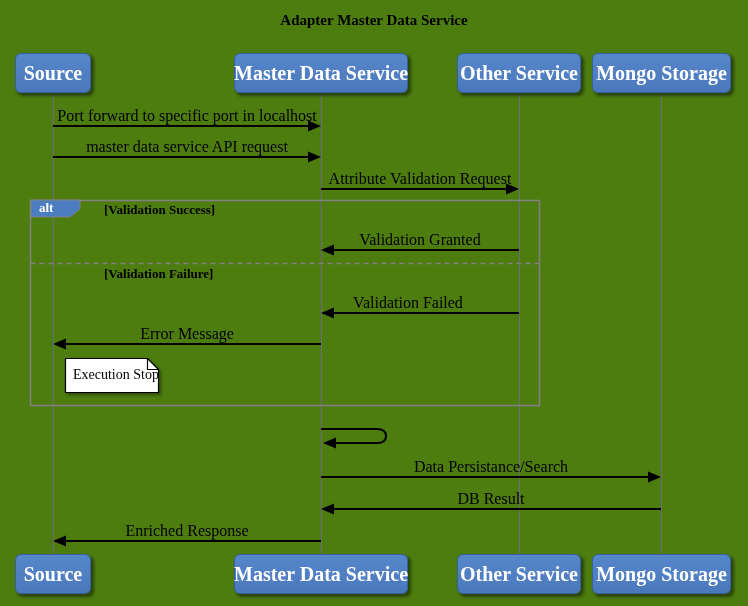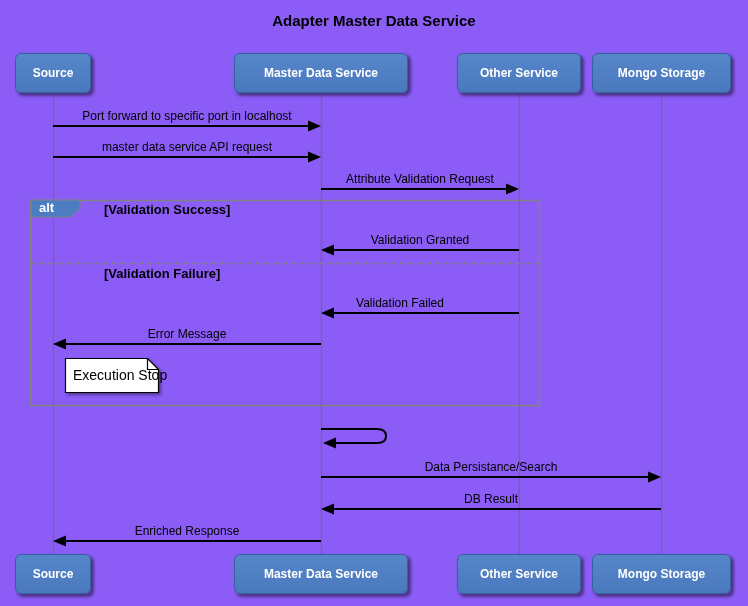--- a/index.html
+++ b/index.html
@@ -1,52 +1,52 @@
 <!DOCTYPE html>
 <html><head>
 <meta charset="utf-8">
 <style>
   html, body { margin: 0; padding: 0; background: #ffffff; }
   .canvas {
     position: relative;
     width: 748px;
     height: 606px;
-    background: #8b5cf6;
-    font-family: Liberation Sans, sans-serif;
+    background: #4d7c0f;
+    font-family: Liberation Serif, serif;
     overflow: hidden;
   }
   .layer { position: absolute; left: 0; top: 0; }
   .title {
     position: absolute;
     left: 0; top: 12px;
     width: 748px;
     text-align: center;
     font-size: 15px;
     font-weight: bold;
     color: #000000;
   }
   .participant {
     position: absolute;
     height: 40px;
     background: linear-gradient(#5687ca, #4a78bc);
     border: 1px solid #35619e;
     border-radius: 6px;
     box-shadow: 2.5px 2.5px 3px rgba(0,0,0,0.45);
     color: #ffffff;
-    font-size: 12px;
+    font-size: 20px;
     font-weight: bold;
     display: flex;
     align-items: center;
     justify-content: center;
     box-sizing: border-box;
     white-space: nowrap;
   }
   .msg-label {
     position: absolute;
-    font-size: 12px;
+    font-size: 16px;
     color: #000000;
     text-align: center;
     white-space: nowrap;
     line-height: 14px;
   }
   .msg-label.right { text-align: right; }
   .guard-label {
     position: absolute;
     font-size: 13px;
     font-weight: bold;
@@ -157,19 +157,19 @@
   <div class="alt-tag">alt</div>
   <div class="guard-label" style="left:104px; top:203px;">[Validation Success]</div>
   <div class="guard-label" style="left:104px; top:267px;">[Validation Failure]</div>
 
   <div class="note-text">Execution Stop</div>
 
   <div class="msg-label" style="left:37px; top:109px; width:300px;">Port forward to specific port in localhost</div>
   <div class="msg-label" style="left:37px; top:140px; width:300px;">master data service API request</div>
   <div class="msg-label" style="left:320px; top:172px; width:200px;">Attribute Validation Request</div>
   <div class="msg-label" style="left:320px; top:233px; width:200px;">Validation Granted</div>
-  <div class="msg-label" style="left:320px; top:296px; width:160px;">Validation Failed</div>
+  <div class="msg-label" style="left:328px; top:296px; width:160px;">Validation Failed</div>
   <div class="msg-label" style="left:37px; top:327px; width:300px;">Error Message</div>
   <div class="msg-label" style="left:341px; top:460px; width:300px;">Data Persistance/Search</div>
   <div class="msg-label" style="left:341px; top:492px; width:300px;">DB Result</div>
   <div class="msg-label" style="left:37px; top:524px; width:300px;">Enriched Response</div>
 
 </div>
 
 </body></html>

